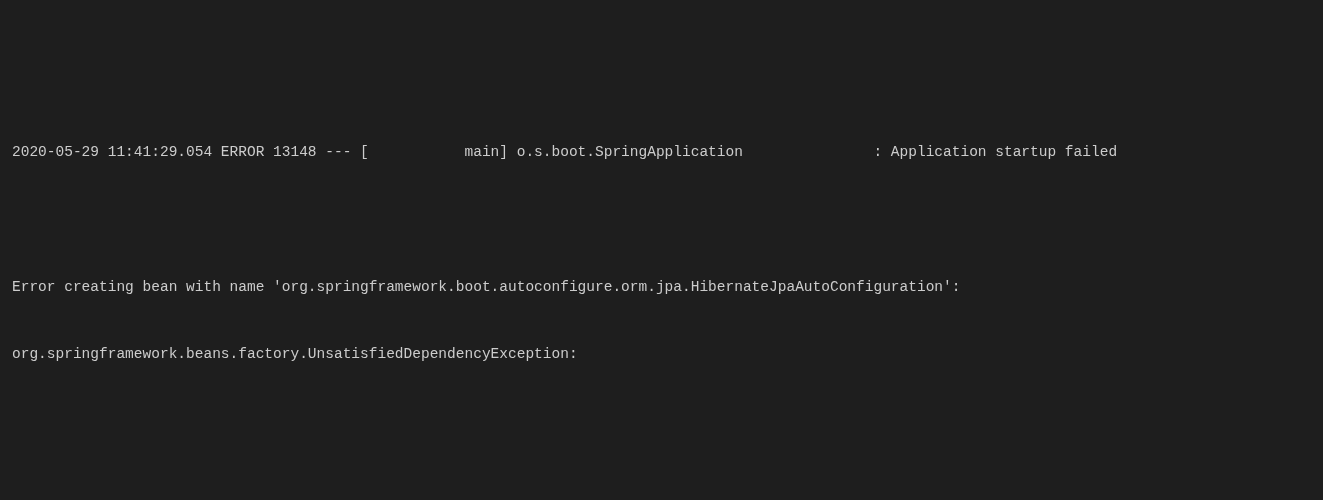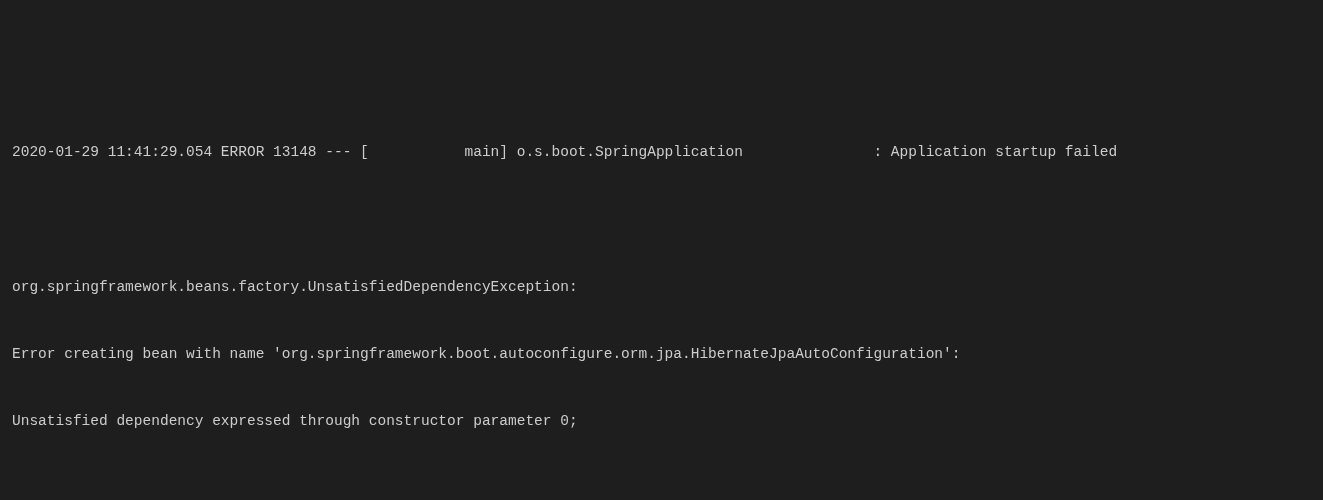--- a/index.html
+++ b/index.html
@@ -25,25 +25,24 @@
     .empty-line {
       height: 1.55em;
     }
   </style>
 </head>
 <body>
 
 
 
 <div>
-  <div class="log-line">2020-01-29 11:41:29.054 ERROR 13148 --- [           main] o.s.boot.SpringApplication               : Application startup failed</div>
+  <div class="log-line">2020-05-29 11:41:29.054 ERROR 13148 --- [           main] o.s.boot.SpringApplication               : Application startup failed</div>
   <div class="empty-line"></div>
+  <div class="log-line">Error creating bean with name 'org.springframework.boot.autoconfigure.orm.jpa.HibernateJpaAutoConfiguration':</div>
   <div class="log-line">org.springframework.beans.factory.UnsatisfiedDependencyException:</div>
-  <div class="log-line">Error creating bean with name 'org.springframework.boot.autoconfigure.orm.jpa.HibernateJpaAutoConfiguration':</div>
-  <div class="log-line">Unsatisfied dependency expressed through constructor parameter 0;</div>
   
   
   
   
   
   
   
   
 </div>
 

